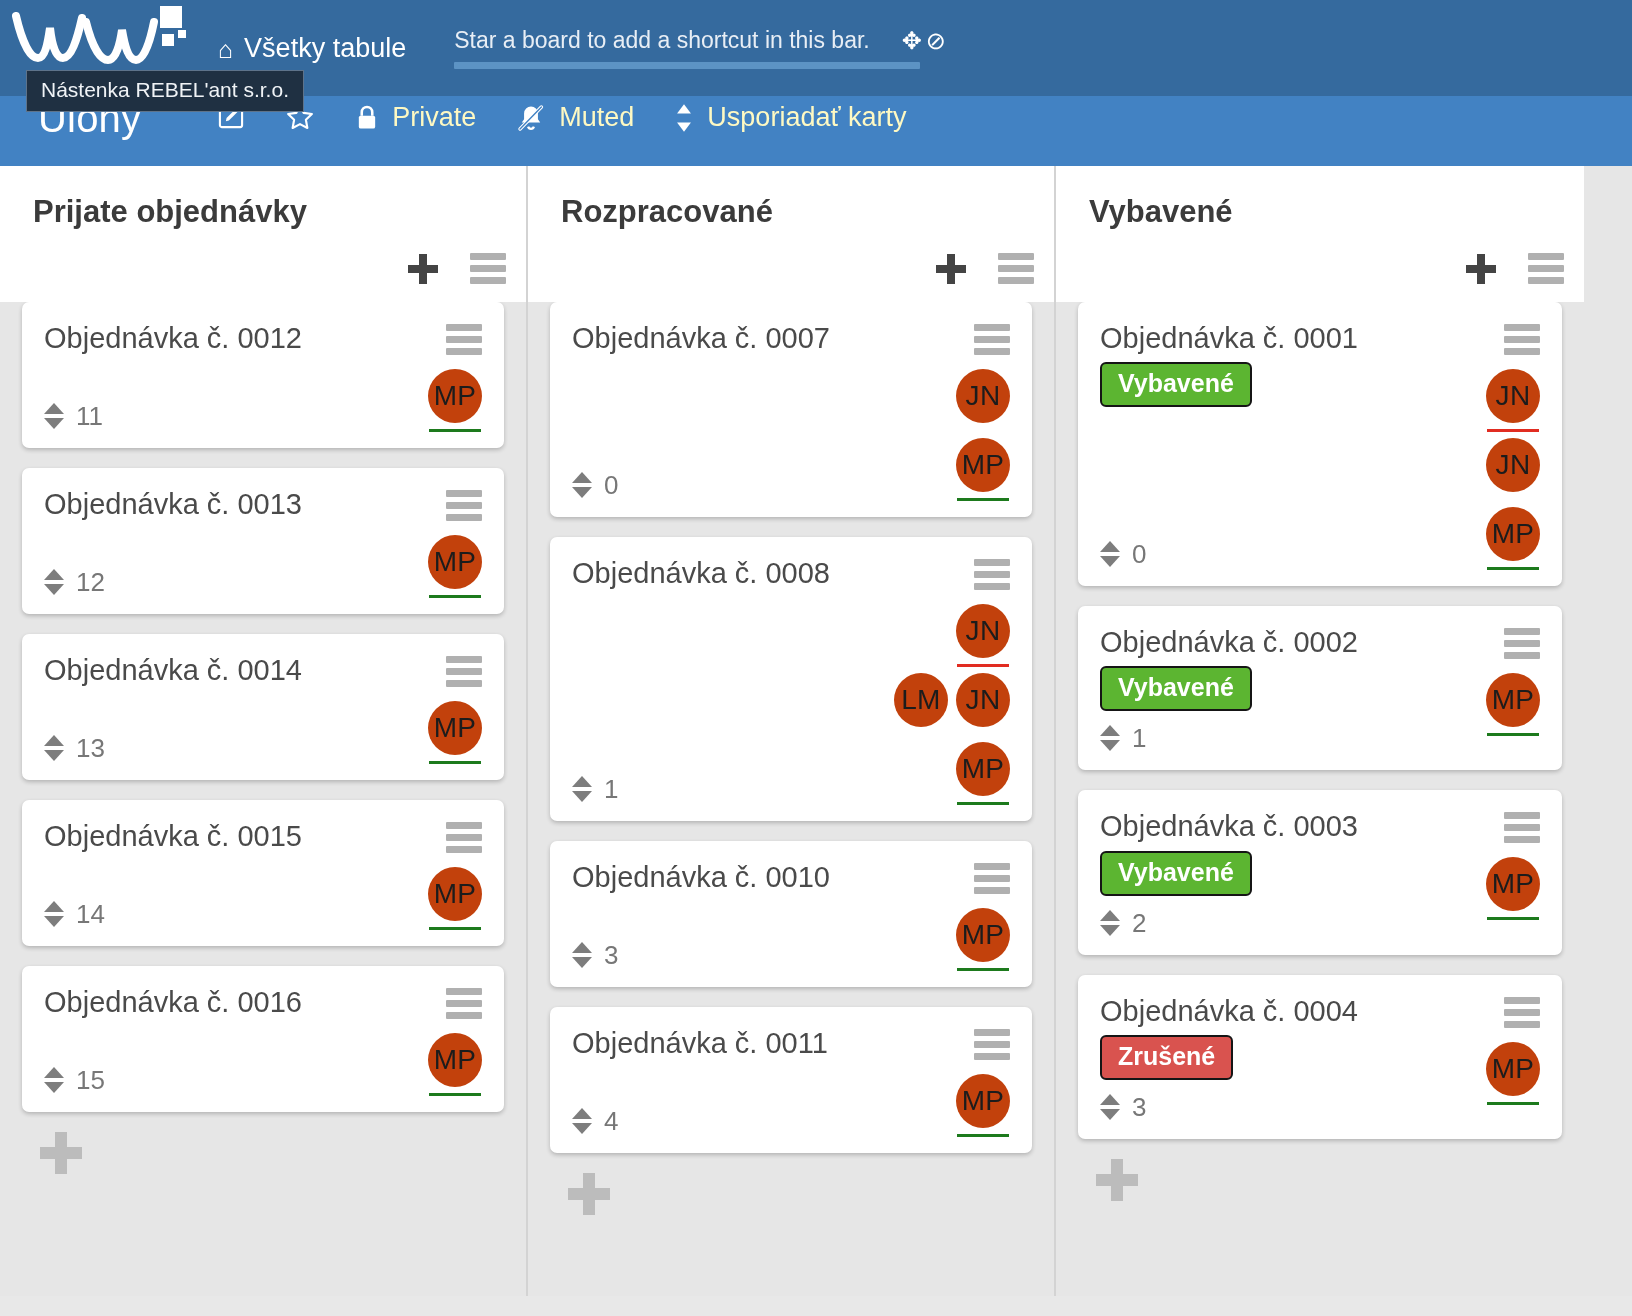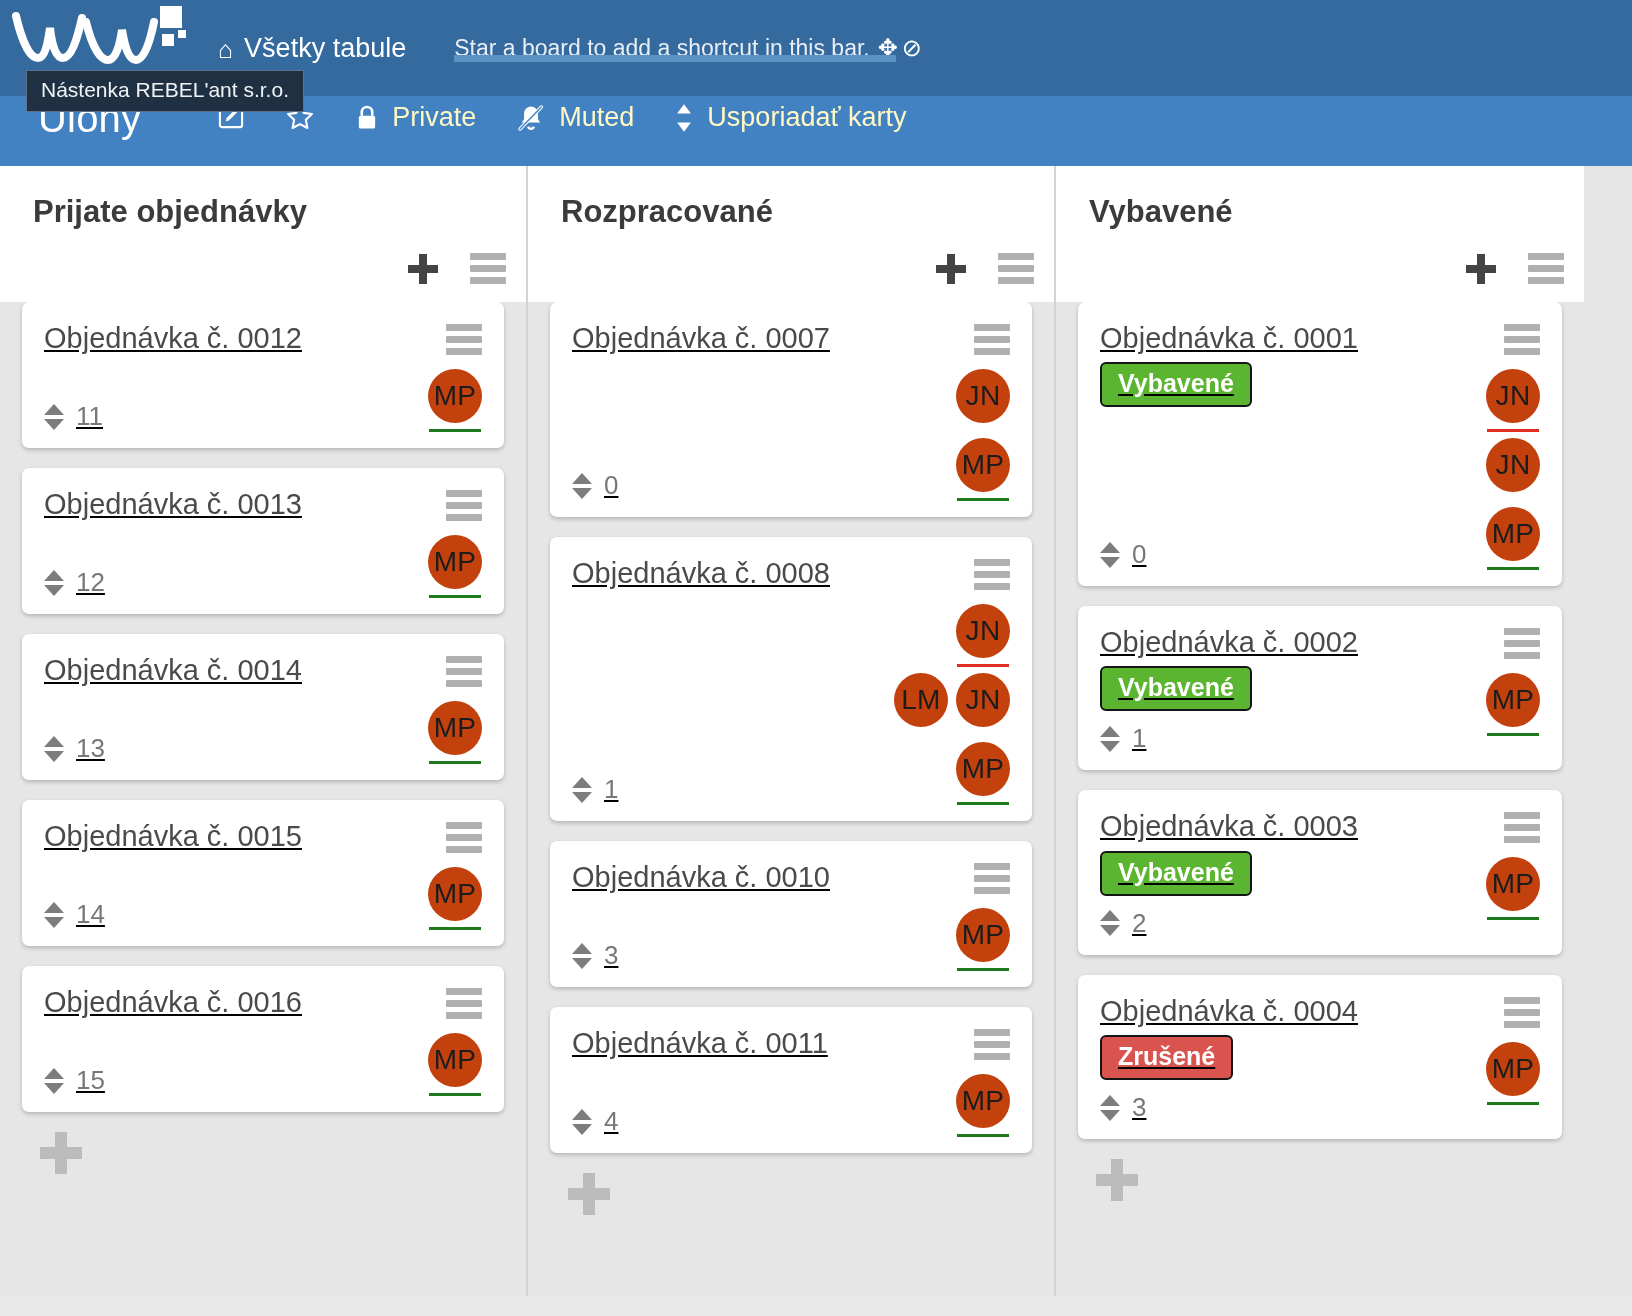--- a/index.html
+++ b/index.html
@@ -47,22 +47,23 @@
     font-size: 25px;
     line-height: 1;
     position: relative;
     top: 1px;
   }
 
   .shortcut-zone {
     position: relative;
     margin-left: 38px;
     display: flex;
-    align-items: flex-end;
-    gap: 8px;
+    align-items: flex-start;
+    gap: 32px;
+    padding-bottom: 14px;
   }
   .shortcut-msg {
     color: #e8eef5;
     font-size: 23px;
     white-space: nowrap;
   }
   .shortcut-icons {
     display: flex;
     align-items: center;
     gap: 4px;
@@ -192,21 +193,20 @@
     margin-bottom: 20px;
     padding: 20px 22px 16px 22px;
     position: relative;
     display: flex;
   }
   .card-main {
     flex: 1 1 auto;
     min-width: 0;
     display: flex;
     flex-direction: column;
-    text-decoration: underline;
   }
   .card-title {
     font-size: 29px;
     color: #4a4a4a;
     line-height: 1.12;
     white-space: nowrap;
   }
   .badge {
     display: inline-block;
     align-self: flex-start;
@@ -219,21 +219,21 @@
     padding: 7px 16px 9px 16px;
     line-height: 1;
   }
   .badge.green { background: #5cb531; }
   .badge.red   { background: #d9534f; }
 
   .card-meta {
     margin-top: auto;
     padding-top: 12px;
     display: flex;
-    align-items: center;
+    align-items: flex-start;
     gap: 12px;
     color: #777777;
     font-size: 26px;
   }
   .sort-arrows {
     width: 20px; height: 30px;
     display: flex;
     flex-direction: column;
     justify-content: center;
     gap: 4px;

